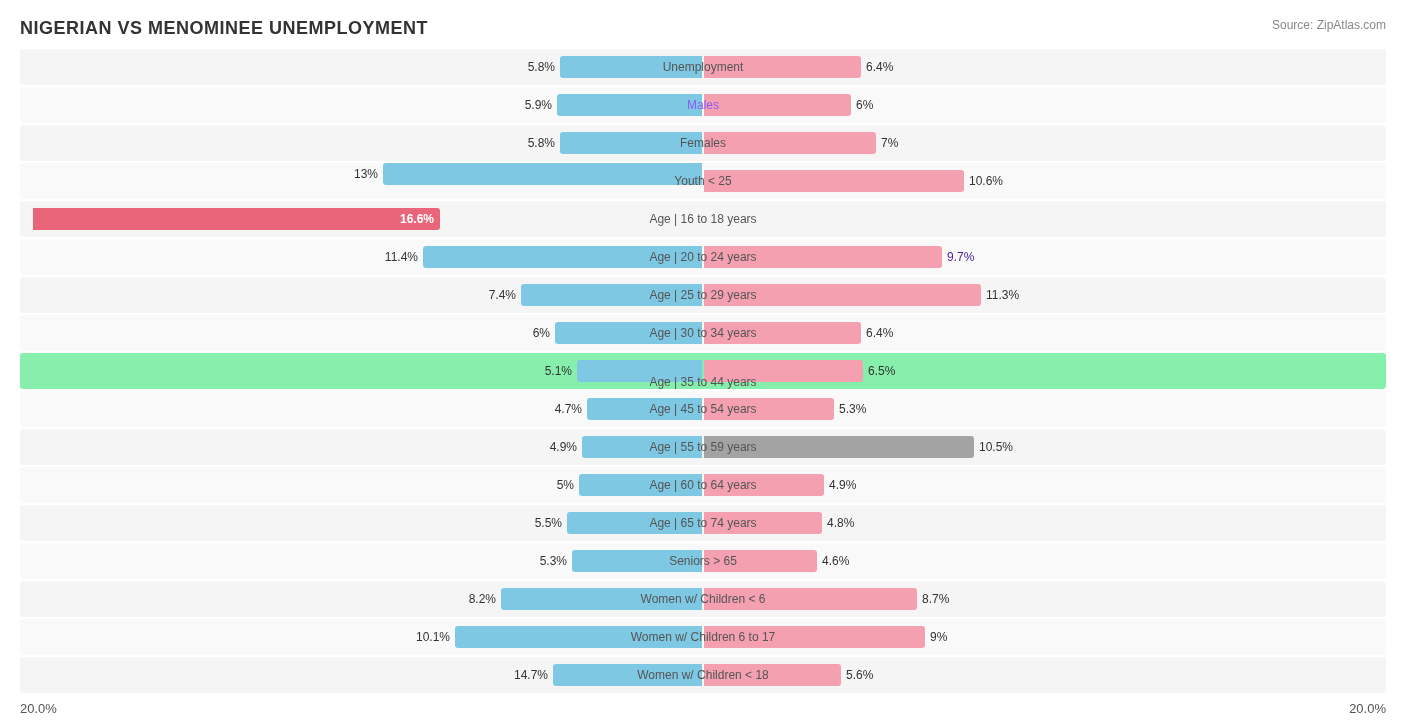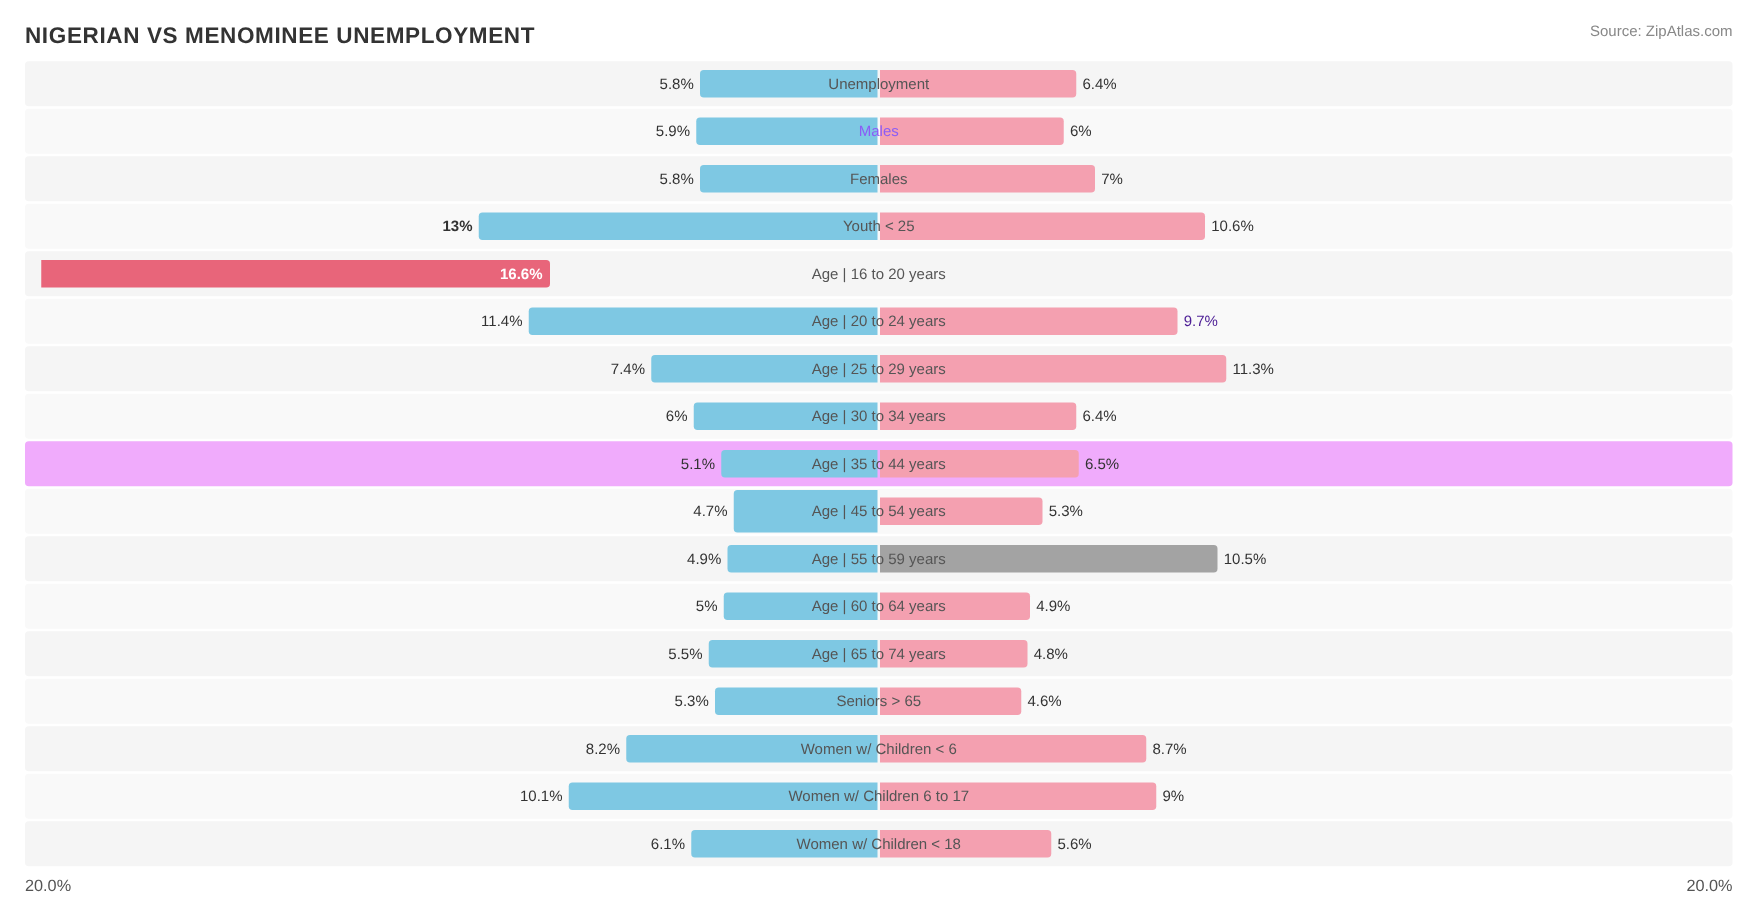--- a/index.html
+++ b/index.html
@@ -113,34 +113,34 @@
           </div>
         </div>
         <div style="position: absolute; left: 50%; transform: translateX(-50%); font-size: 12px; color: rgb(85, 85, 85); white-space: nowrap; z-index: 10; text-align: center; pointer-events: none;">Females</div>
         <div style="display: flex; align-items: center; justify-content: flex-start; width: 50%; height: 100%; position: relative; padding-left: 1px;">
           <div style="width: 172px; height: 22px; background: rgb(244, 160, 176); border-radius: 0px 3px 3px 0px; position: relative; display: flex; align-items: center;">
             <span style="position: absolute; left: calc(100% + 5px); font-size: 12px; color: rgb(51, 51, 51); white-space: nowrap;">7%</span>
           </div>
         </div>
       </div>
       <div class="row" style="display: flex; align-items: center; height: 36px; margin-bottom: 2px; position: relative; background: rgb(249, 249, 249); border-radius: 3px;">
-        <div style="display: flex; align-items: center; justify-content: flex-end; width: 50%; height: 100%; position: relative; padding-right: 1px; font-weight: bold;">
+        <div style="display: flex; align-items: flex-start; justify-content: flex-end; width: 50%; height: 100%; position: relative; padding-right: 1px;">
           <div style="width: 319px; height: 22px; background: rgb(126, 200, 227); border-radius: 3px 0px 0px 3px; position: relative; display: flex; align-items: center;">
             <span style="position: absolute; right: calc(100% + 5px); font-size: 12px; color: rgb(51, 51, 51); white-space: nowrap;">13%</span>
           </div>
         </div>
         <div style="position: absolute; left: 50%; transform: translateX(-50%); font-size: 12px; color: rgb(85, 85, 85); white-space: nowrap; z-index: 10; text-align: center; pointer-events: none;">Youth &lt; 25</div>
         <div style="display: flex; align-items: center; justify-content: flex-start; width: 50%; height: 100%; position: relative; padding-left: 1px;">
           <div style="width: 260px; height: 22px; background: rgb(244, 160, 176); border-radius: 0px 3px 3px 0px; position: relative; display: flex; align-items: center;">
             <span style="position: absolute; left: calc(100% + 5px); font-size: 12px; color: rgb(51, 51, 51); white-space: nowrap;">10.6%</span>
           </div>
         </div>
       </div>
       <div class="row row-highlight-blue row-highlight-pink" style="display: flex; align-items: center; height: 36px; margin-bottom: 2px; position: relative; background: rgb(245, 245, 245); border-radius: 3px;">
-        <div style="position: absolute; left: 50%; transform: translateX(-50%); font-size: 12px; color: rgb(85, 85, 85); white-space: nowrap; z-index: 10; text-align: center; pointer-events: none;">Age | 16 to 20 years</div>
+        <div style="position: absolute; left: 50%; transform: translateX(-50%); font-size: 12px; color: rgb(85, 85, 85); white-space: nowrap; z-index: 10; text-align: center; pointer-events: none;">Age | 16 to 18 years</div>
         <div style="display: flex; align-items: center; justify-content: flex-start; width: 50%; height: 100%; position: relative; padding-left: 13px;">
           <div style="width: 407px; height: 22px; background: rgb(232, 101, 122); border-radius: 0px 3px 3px 0px; position: relative; display: flex; align-items: center;">
             <span style="position: absolute; right: 6px; font-size: 12px; color: rgb(255, 255, 255); white-space: nowrap; font-weight: bold;">16.6%</span>
           </div>
         </div>
       </div>
       <div class="row" style="display: flex; align-items: center; height: 36px; margin-bottom: 2px; position: relative; background: rgb(249, 249, 249); border-radius: 3px;">
         <div style="display: flex; align-items: center; justify-content: flex-end; width: 50%; height: 100%; position: relative; padding-right: 1px;">
           <div style="width: 279px; height: 22px; background: rgb(126, 200, 227); border-radius: 3px 0px 0px 3px; position: relative; display: flex; align-items: center;">
             <span style="position: absolute; right: calc(100% + 5px); font-size: 12px; color: rgb(51, 51, 51); white-space: nowrap;">11.4%</span>
@@ -172,36 +172,36 @@
             <span style="position: absolute; right: calc(100% + 5px); font-size: 12px; color: rgb(51, 51, 51); white-space: nowrap;">6%</span>
           </div>
         </div>
         <div style="position: absolute; left: 50%; transform: translateX(-50%); font-size: 12px; color: rgb(85, 85, 85); white-space: nowrap; z-index: 10; text-align: center; pointer-events: none;">Age | 30 to 34 years</div>
         <div style="display: flex; align-items: center; justify-content: flex-start; width: 50%; height: 100%; position: relative; padding-left: 1px;">
           <div style="width: 157px; height: 22px; background: rgb(244, 160, 176); border-radius: 0px 3px 3px 0px; position: relative; display: flex; align-items: center;">
             <span style="position: absolute; left: calc(100% + 5px); font-size: 12px; color: rgb(51, 51, 51); white-space: nowrap;">6.4%</span>
           </div>
         </div>
       </div>
-      <div class="row" style="display: flex; align-items: center; height: 36px; margin-bottom: 2px; position: relative; background: #f0abfc; border-radius: 3px;">
+      <div class="row" style="display: flex; align-items: flex-end; height: 36px; margin-bottom: 2px; position: relative; background: #86efac; border-radius: 3px;">
         <div style="display: flex; align-items: center; justify-content: flex-end; width: 50%; height: 100%; position: relative; padding-right: 1px;">
           <div style="width: 125px; height: 22px; background: rgb(126, 200, 227); border-radius: 3px 0px 0px 3px; position: relative; display: flex; align-items: center;">
             <span style="position: absolute; right: calc(100% + 5px); font-size: 12px; color: rgb(51, 51, 51); white-space: nowrap;">5.1%</span>
           </div>
         </div>
         <div style="position: absolute; left: 50%; transform: translateX(-50%); font-size: 12px; color: rgb(85, 85, 85); white-space: nowrap; z-index: 10; text-align: center; pointer-events: none;">Age | 35 to 44 years</div>
         <div style="display: flex; align-items: center; justify-content: flex-start; width: 50%; height: 100%; position: relative; padding-left: 1px;">
           <div style="width: 159px; height: 22px; background: rgb(244, 160, 176); border-radius: 0px 3px 3px 0px; position: relative; display: flex; align-items: center;">
             <span style="position: absolute; left: calc(100% + 5px); font-size: 12px; color: rgb(51, 51, 51); white-space: nowrap;">6.5%</span>
           </div>
         </div>
       </div>
       <div class="row" style="display: flex; align-items: center; height: 36px; margin-bottom: 2px; position: relative; background: rgb(249, 249, 249); border-radius: 3px;">
         <div style="display: flex; align-items: center; justify-content: flex-end; width: 50%; height: 100%; position: relative; padding-right: 1px;">
-          <div style="width: 115px; height: 34px; background: rgb(126, 200, 227); border-radius: 3px 0px 0px 3px; position: relative; display: flex; align-items: center;">
+          <div style="width: 115px; height: 22px; background: rgb(126, 200, 227); border-radius: 3px 0px 0px 3px; position: relative; display: flex; align-items: center;">
             <span style="position: absolute; right: calc(100% + 5px); font-size: 12px; color: rgb(51, 51, 51); white-space: nowrap;">4.7%</span>
           </div>
         </div>
         <div style="position: absolute; left: 50%; transform: translateX(-50%); font-size: 12px; color: rgb(85, 85, 85); white-space: nowrap; z-index: 10; text-align: center; pointer-events: none;">Age | 45 to 54 years</div>
         <div style="display: flex; align-items: center; justify-content: flex-start; width: 50%; height: 100%; position: relative; padding-left: 1px;">
           <div style="width: 130px; height: 22px; background: rgb(244, 160, 176); border-radius: 0px 3px 3px 0px; position: relative; display: flex; align-items: center;">
             <span style="position: absolute; left: calc(100% + 5px); font-size: 12px; color: rgb(51, 51, 51); white-space: nowrap;">5.3%</span>
           </div>
         </div>
       </div>
@@ -279,21 +279,21 @@
         <div style="position: absolute; left: 50%; transform: translateX(-50%); font-size: 12px; color: rgb(85, 85, 85); white-space: nowrap; z-index: 10; text-align: center; pointer-events: none;">Women w/ Children 6 to 17</div>
         <div style="display: flex; align-items: center; justify-content: flex-start; width: 50%; height: 100%; position: relative; padding-left: 1px;">
           <div style="width: 221px; height: 22px; background: rgb(244, 160, 176); border-radius: 0px 3px 3px 0px; position: relative; display: flex; align-items: center;">
             <span style="position: absolute; left: calc(100% + 5px); font-size: 12px; color: rgb(51, 51, 51); white-space: nowrap;">9%</span>
           </div>
         </div>
       </div>
       <div class="row" style="display: flex; align-items: center; height: 36px; margin-bottom: 2px; position: relative; background: rgb(245, 245, 245); border-radius: 3px;">
         <div style="display: flex; align-items: center; justify-content: flex-end; width: 50%; height: 100%; position: relative; padding-right: 1px;">
           <div style="width: 149px; height: 22px; background: rgb(126, 200, 227); border-radius: 3px 0px 0px 3px; position: relative; display: flex; align-items: center;">
-            <span style="position: absolute; right: calc(100% + 5px); font-size: 12px; color: rgb(51, 51, 51); white-space: nowrap;">6.1%</span>
+            <span style="position: absolute; right: calc(100% + 5px); font-size: 12px; color: rgb(51, 51, 51); white-space: nowrap;">14.7%</span>
           </div>
         </div>
         <div style="position: absolute; left: 50%; transform: translateX(-50%); font-size: 12px; color: rgb(85, 85, 85); white-space: nowrap; z-index: 10; text-align: center; pointer-events: none;">Women w/ Children &lt; 18</div>
         <div style="display: flex; align-items: center; justify-content: flex-start; width: 50%; height: 100%; position: relative; padding-left: 1px;">
           <div style="width: 137px; height: 22px; background: rgb(244, 160, 176); border-radius: 0px 3px 3px 0px; position: relative; display: flex; align-items: center;">
             <span style="position: absolute; left: calc(100% + 5px); font-size: 12px; color: rgb(51, 51, 51); white-space: nowrap;">5.6%</span>
           </div>
         </div>
       </div>
     </div>

